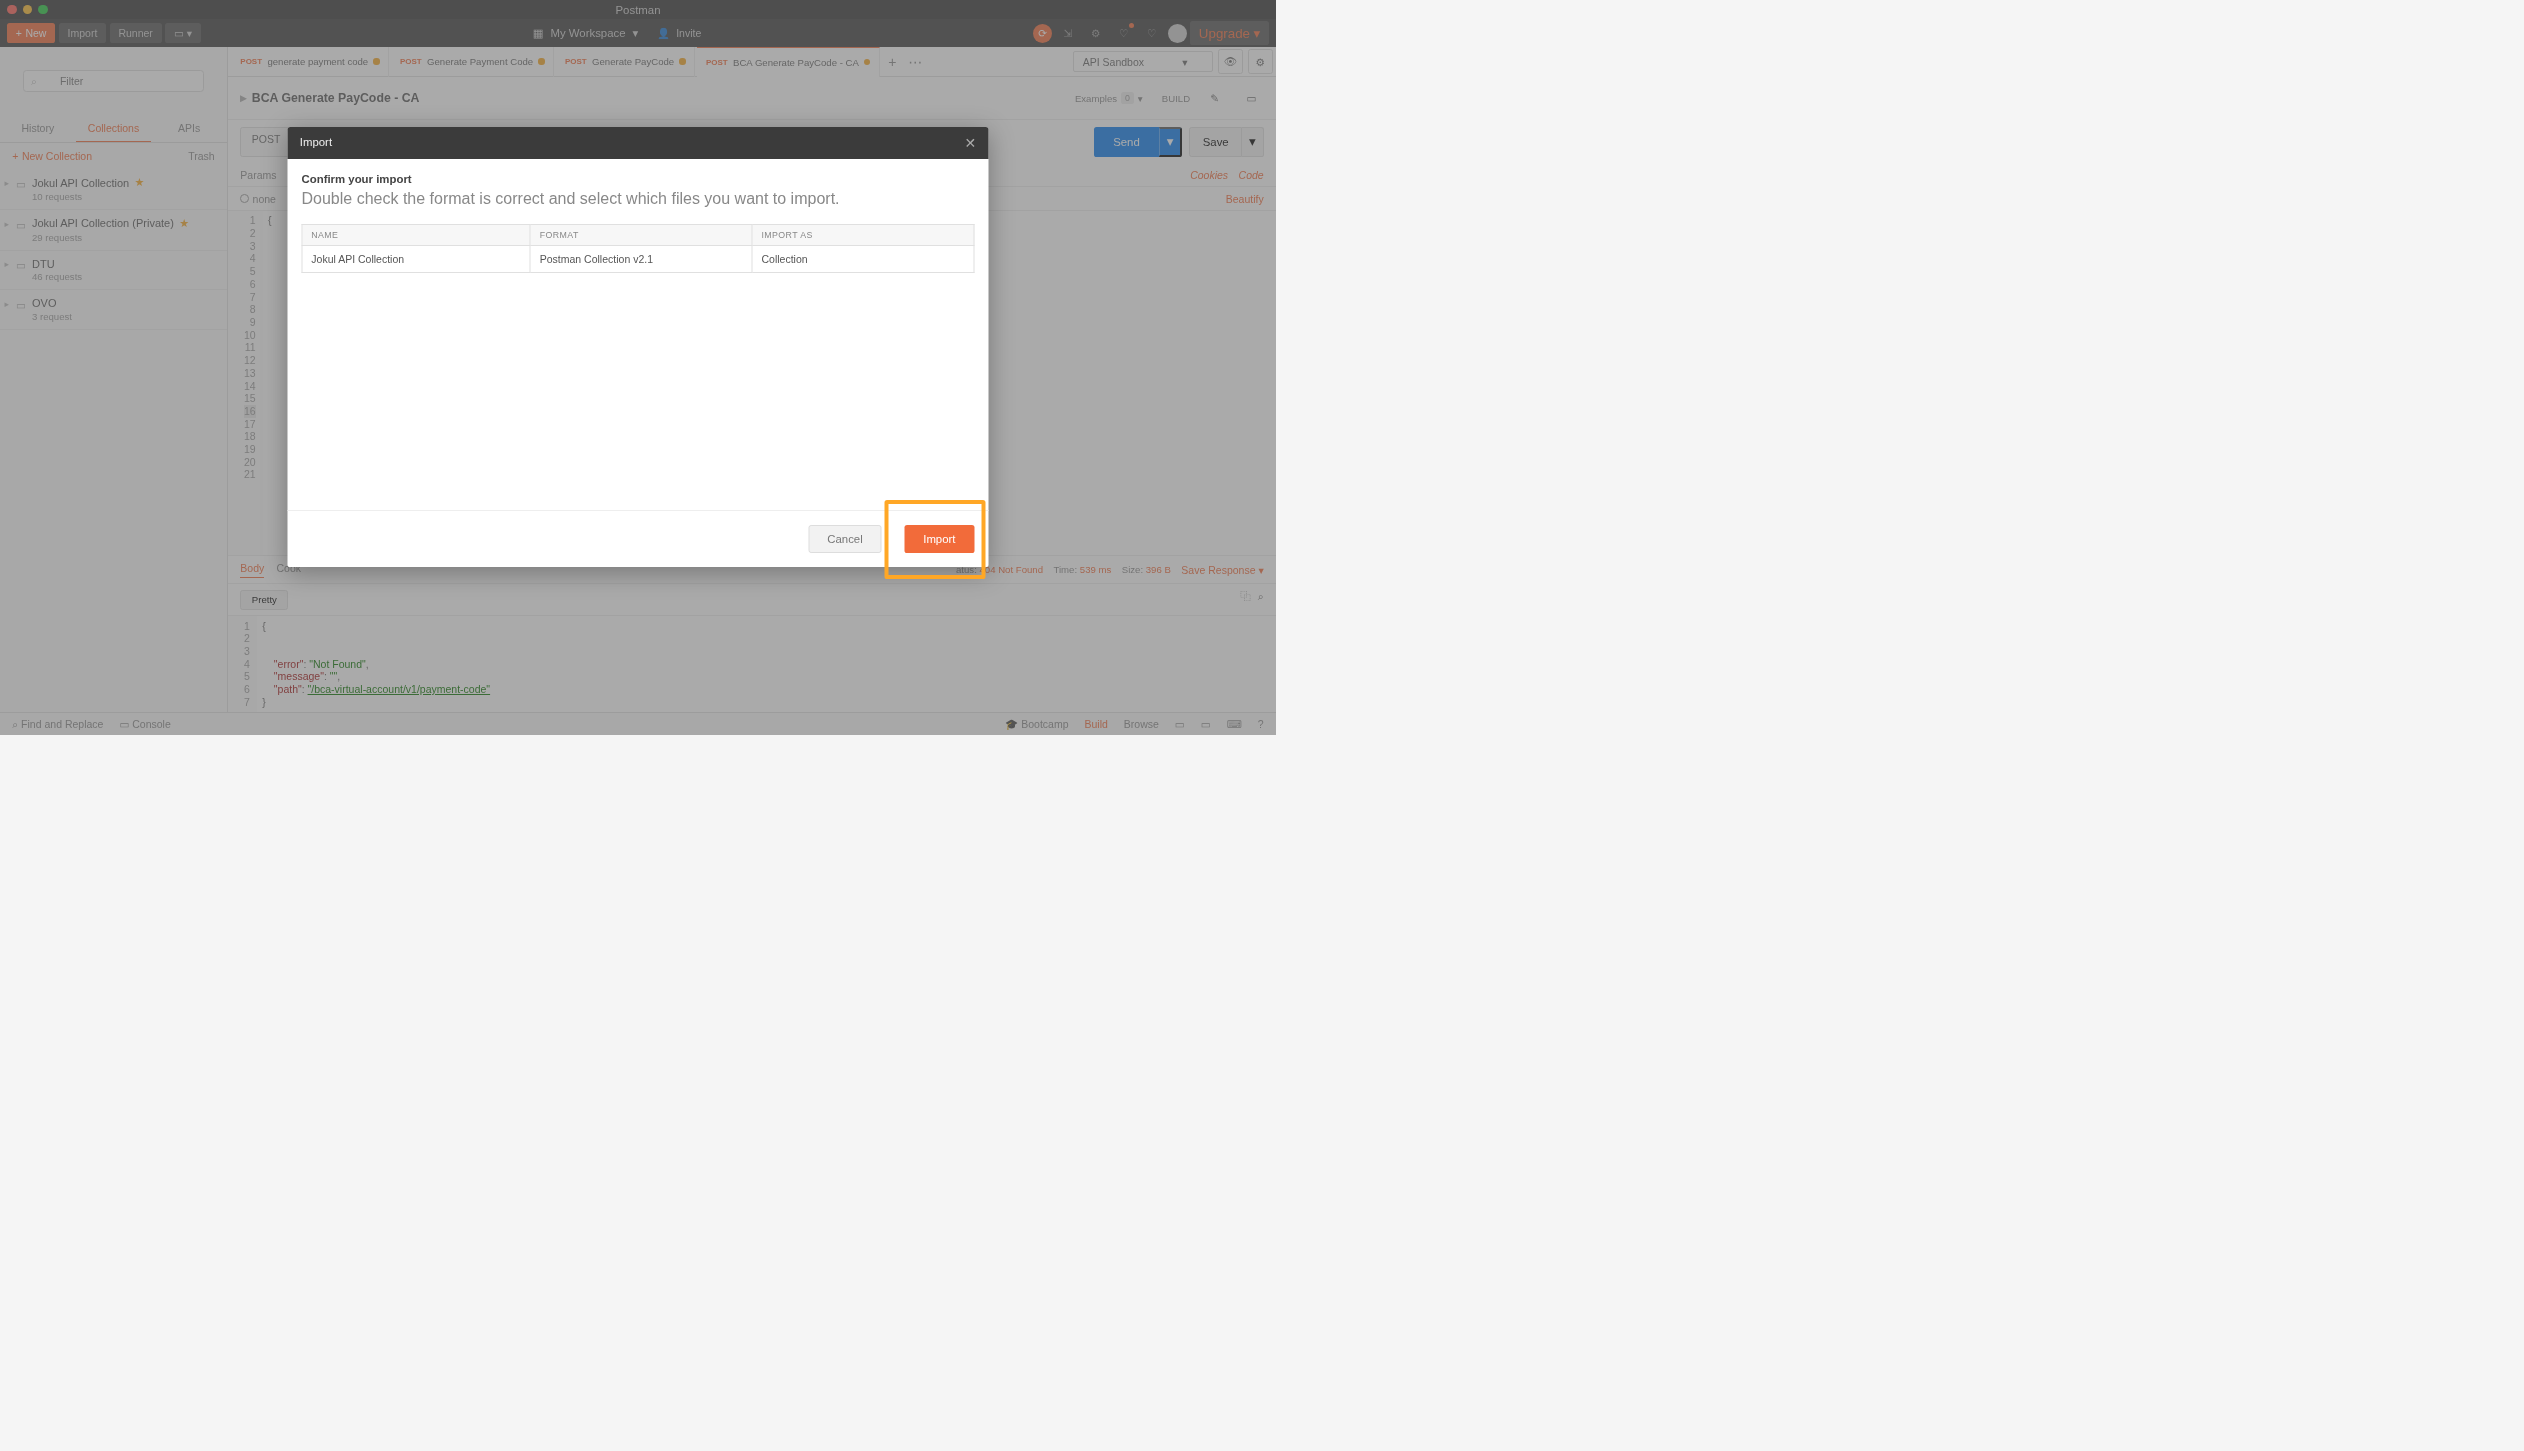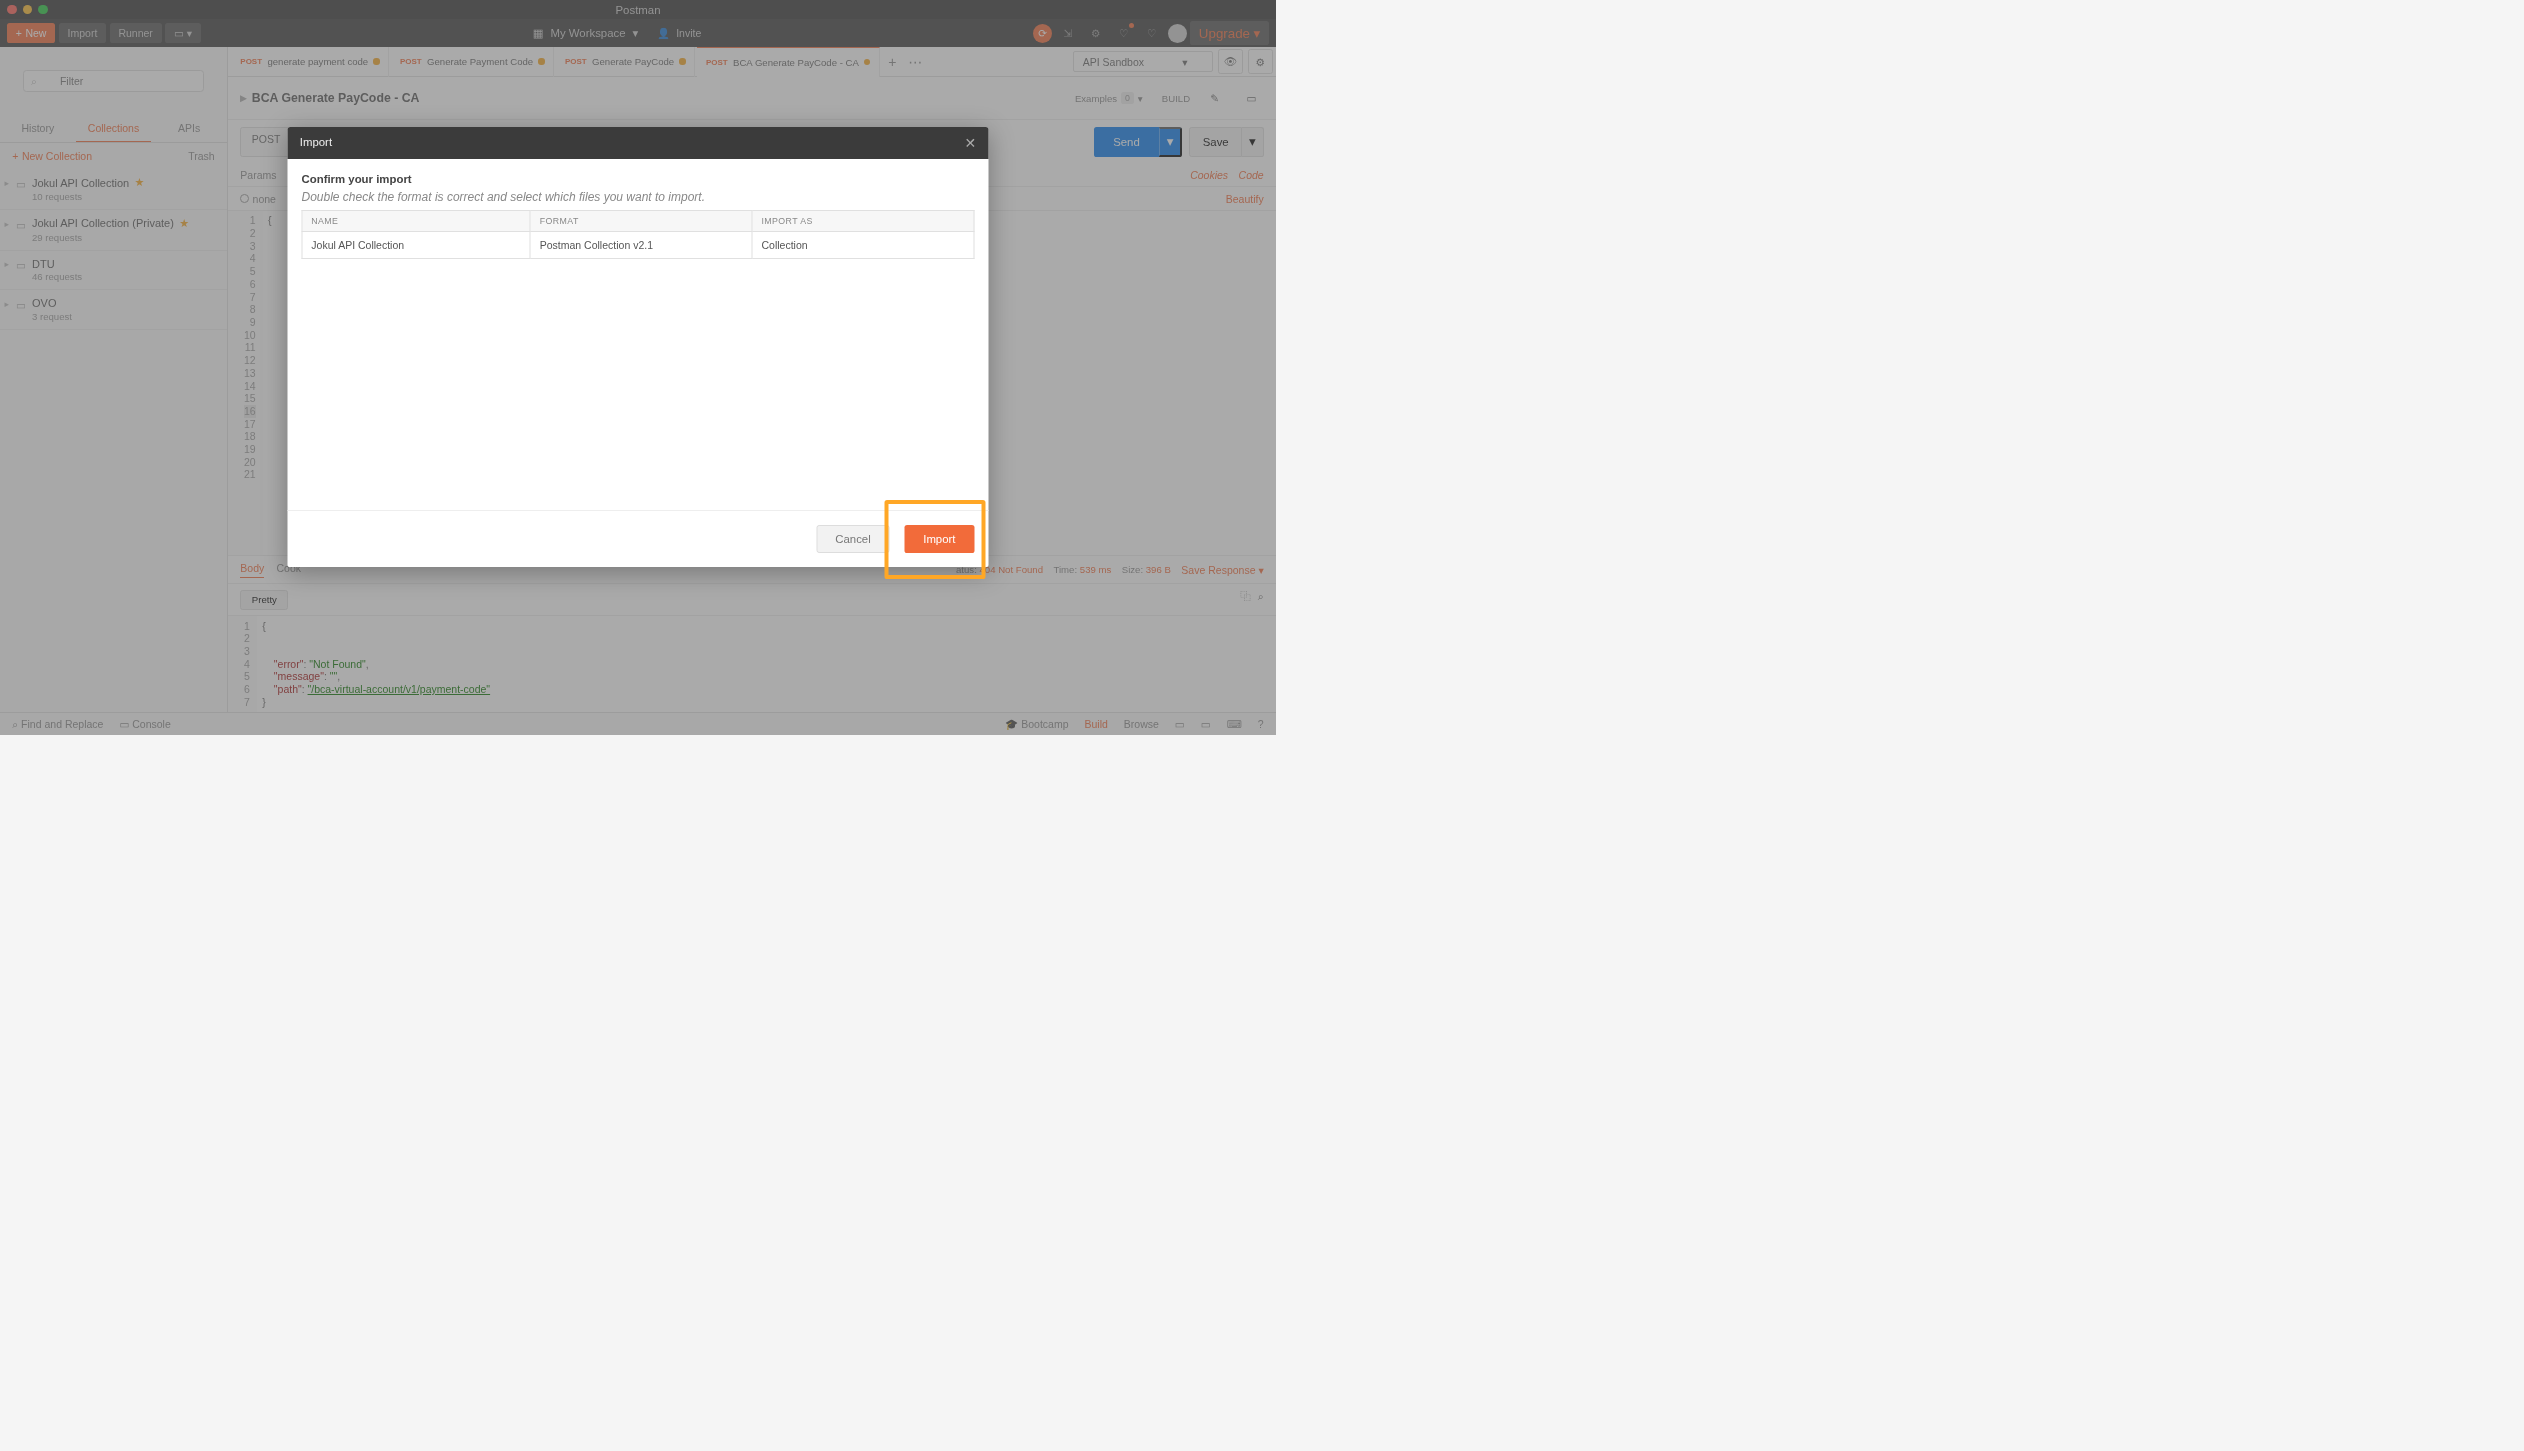--- a/index.html
+++ b/index.html
@@ -120,25 +120,25 @@
 
 
 .dim-overlay { position: absolute; inset: 0; background: rgba(100,100,100,0.55); }
 
 
 .modal { position: absolute; top: 127px; left: 50%; transform: translateX(-50%); width: 701px; background: white; border-radius: 2.6px; box-shadow: 0 5.3px 26px rgba(0,0,0,0.3); }
 .modal-header { background: #3b3b3b; color: #eee; padding: 8.8px 12.3px; display: flex; justify-content: space-between; font-size: 11.4px; border-radius: 2.6px 2.6px 0 0; }
 .modal-close { color: #aaa; cursor: pointer; font-size: 14px; line-height: 1; }
 .modal-body { padding: 14px; min-height: 351px; }
 .confirm-title { font-size: 11.4px; font-weight: 600; color: #444; margin-bottom: 5.3px; }
-.confirm-sub { font-size: 12px; color: #888; margin-bottom: 6px; font-style: italic; }
+.confirm-sub { font-size: 16px; color: #888; margin-bottom: 16px; }
 .import-table { width: 100%; border: 0.9px solid #e0e0e0; border-collapse: collapse; }
 .import-table th { background: #f7f7f7; text-align: left; padding: 5.3px 8.8px; font-size: 8.8px; color: #888; font-weight: 500; border: 0.9px solid #e0e0e0; letter-spacing: 0.4px; }
 .import-table td { padding: 7px 8.8px; font-size: 10.5px; color: #555; border: 0.9px solid #e0e0e0; }
-.modal-footer { padding: 14px; border-top: 0.9px solid #eee; display: flex; justify-content: flex-end; gap: 15px; }
+.modal-footer { padding: 14px; border-top: 0.9px solid #eee; display: flex; justify-content: flex-end; gap: 23px; }
 .btn-cancel { background: #f2f2f2; border: 0.9px solid #ddd; padding: 7px 17.5px; font-size: 11.4px; border-radius: 2.6px; color: #777; }
 .btn-import { background: #f26b3a; color: white; border: none; padding: 7px 19px; font-size: 11.4px; border-radius: 2.6px; }
 
 
 .highlight-box { position: absolute; border: 4.4px solid #ffa726; border-radius: 2.6px; width: 101px; height: 79px; right: 2.6px; bottom: -12.3px; pointer-events: none; }
 
 .badge-count { background: #eee; border-radius: 2.6px; padding: 0.9px 4.4px; font-size: 8.8px; color: #999; }
 </style>
 </head>
 <body>

